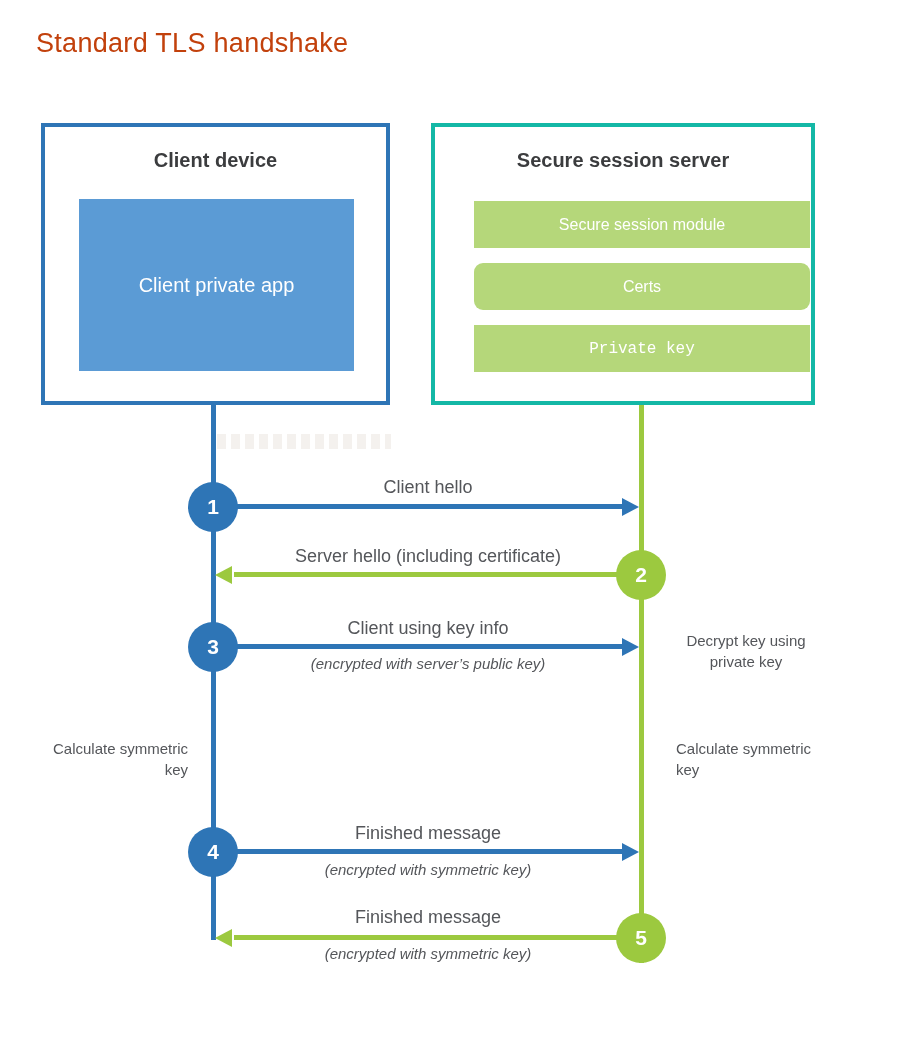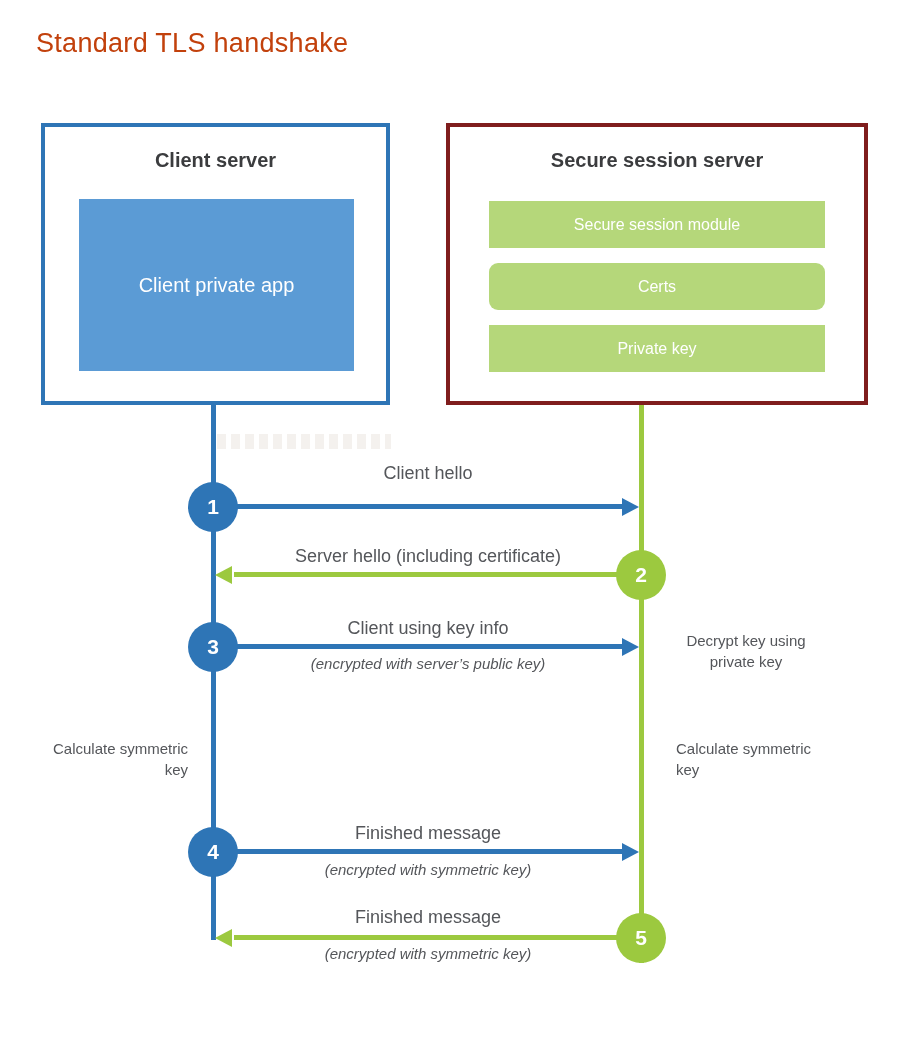--- a/index.html
+++ b/index.html
@@ -9,37 +9,37 @@
   }
   .abs{position:absolute;}
 
   .page-title{
     left:36px;top:28px;font-size:27px;font-weight:300;color:#c2410c;letter-spacing:.3px;
   }
 
   
   .actor-box{box-sizing:border-box;top:123px;height:282px;background:#ffffff;}
   .client-box{left:41px;width:349px;border:4px solid #2e75b6;}
-  .server-box{left:431px;width:422px;border:4px solid #7f1d1d;margin-left:15px;}
+  .server-box{left:431px;width:384px;border:4px solid #14b8a6;}
   .actor-title{
     position:absolute;left:0;right:0;top:22px;text-align:center;
     font-size:20px;font-weight:700;color:#3b3c3e;
   }
   .client-app{
     position:absolute;left:34px;top:72px;width:275px;height:172px;background:#5b9bd5;
     display:flex;align-items:center;justify-content:center;text-align:center;
     color:#ffffff;font-size:20px;line-height:31px;
   }
   .client-app span{display:block;max-width:165px;}
   .server-bar{
     position:absolute;left:39px;width:336px;height:47px;background:#b5d77a;
     display:flex;align-items:center;justify-content:center;
     color:#ffffff;font-size:16px;
   }
-  .bar-0{top:74px;} .bar-1{top:136px;border-radius:9px;} .bar-2{top:198px;}
+  .bar-0{top:74px;} .bar-1{top:136px;border-radius:9px;} .bar-2{top:198px;font-family:Liberation Mono, monospace;}
 
   
   .lifeline{width:5px;}
   .lifeline-client{left:211px;top:405px;height:535px;background:#2e75b6;}
   .lifeline-server{left:639px;top:405px;height:558px;background:#9cc93f;}
 
   
   .faint-dashes{
     left:217px;top:434px;width:174px;height:15px;
     background:repeating-linear-gradient(90deg,#f4f1ee 0 9px,#ffffff 9px 14px);
@@ -72,40 +72,40 @@
 
   
   .msg-label{
     left:228px;width:400px;text-align:center;
     font-size:18px;color:#54565a;
   }
   .msg-sublabel{
     left:228px;width:400px;text-align:center;
     font-size:15px;color:#54565a;font-style:italic;
   }
-  .t1{top:463px;} .t2{top:546px;}
+  .t1{top:477px;} .t2{top:546px;}
   .t3{top:618px;} .t3s{top:655px;}
   .t4{top:823px;} .t4s{top:861px;}
   .t5{top:907px;} .t5s{top:945px;}
 
   
   .side-note{font-size:15px;color:#54565a;line-height:21px;}
   .note-decrypt{left:676px;top:630px;width:140px;text-align:center;}
   .note-calc-left{left:38px;top:738px;width:150px;text-align:right;}
   .note-calc-right{left:676px;top:738px;width:140px;text-align:left;}
 </style>
 </head>
 <body>
 
 <div class="canvas">
 
   <div class="abs page-title">Standard TLS handshake</div>
 
   <div class="abs actor-box client-box">
-    <div class="actor-title">Client server</div>
+    <div class="actor-title">Client device</div>
     <div class="client-app">
       <span>Client private app</span>
     </div>
   </div>
 
   <div class="abs actor-box server-box">
     <div class="actor-title">Secure session server</div>
     <div class="server-bar bar-0">
       <span>Secure session module</span>
     </div>

